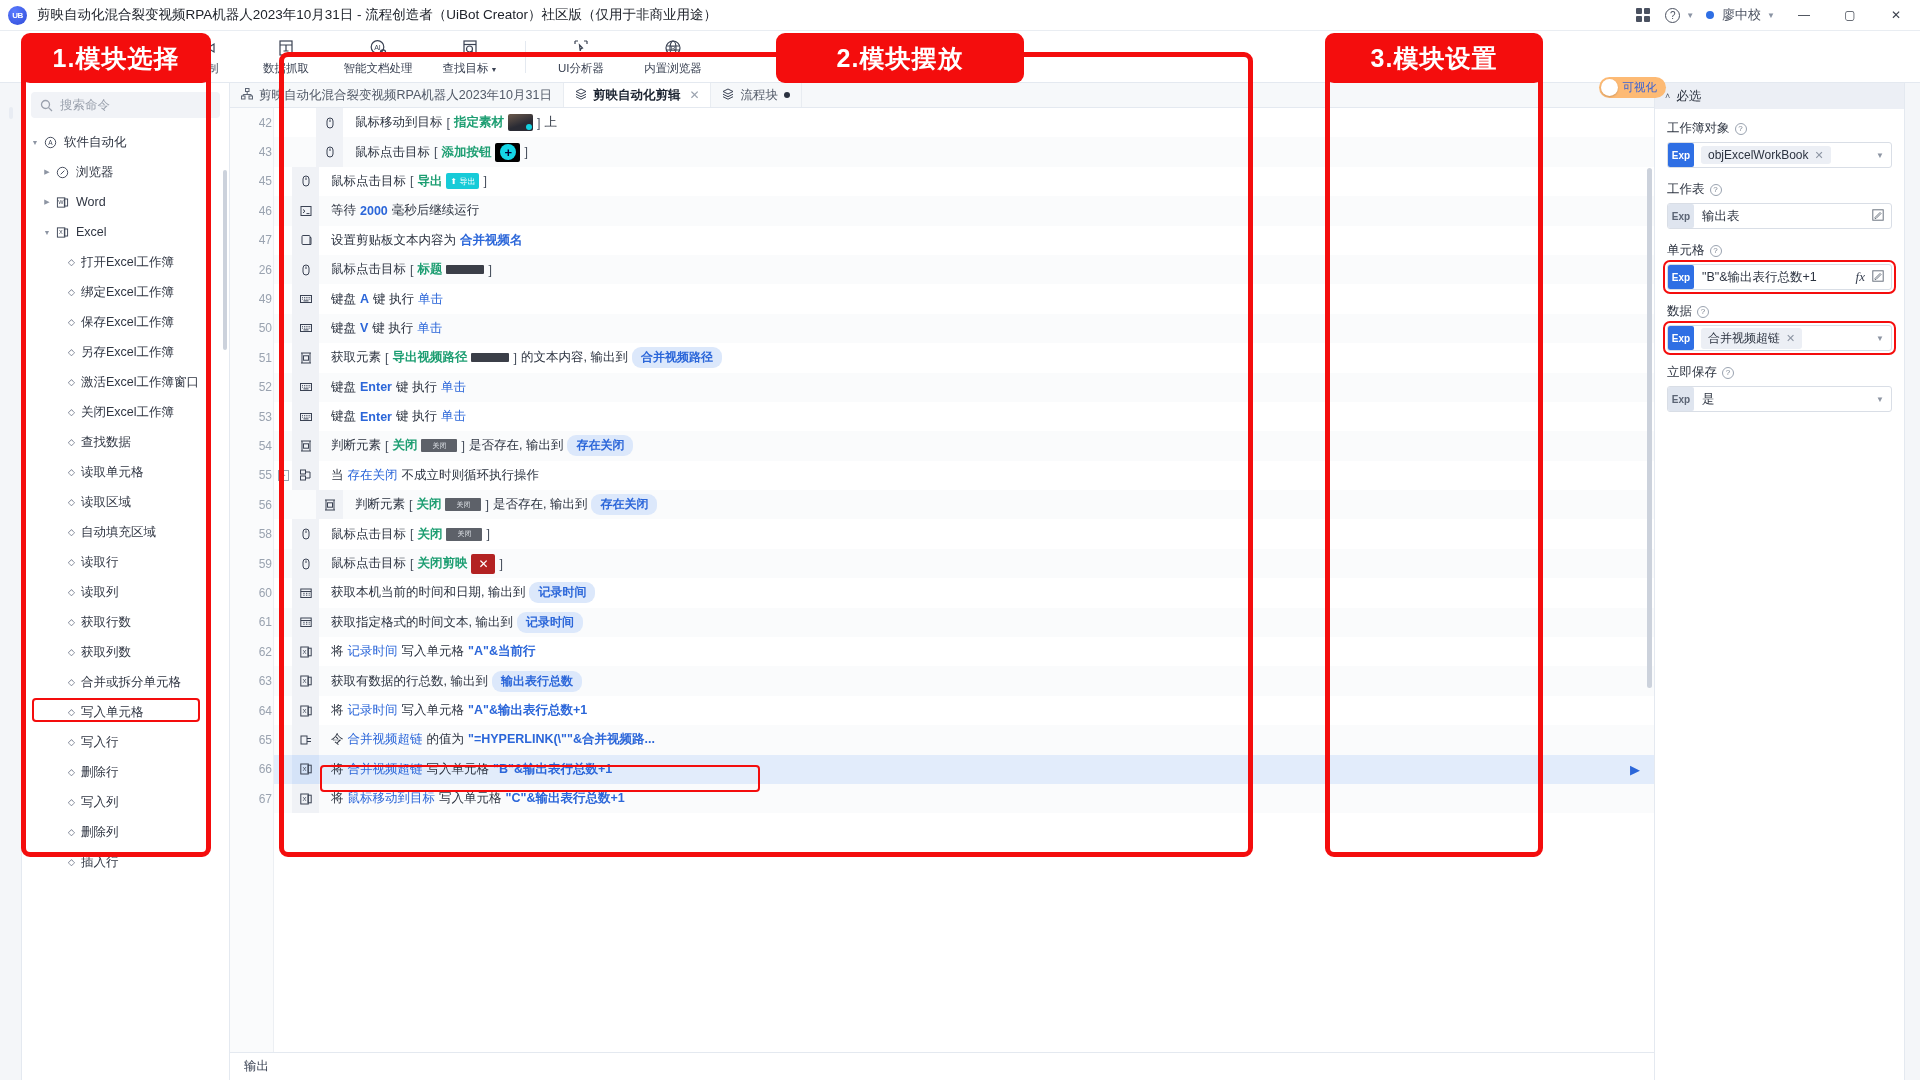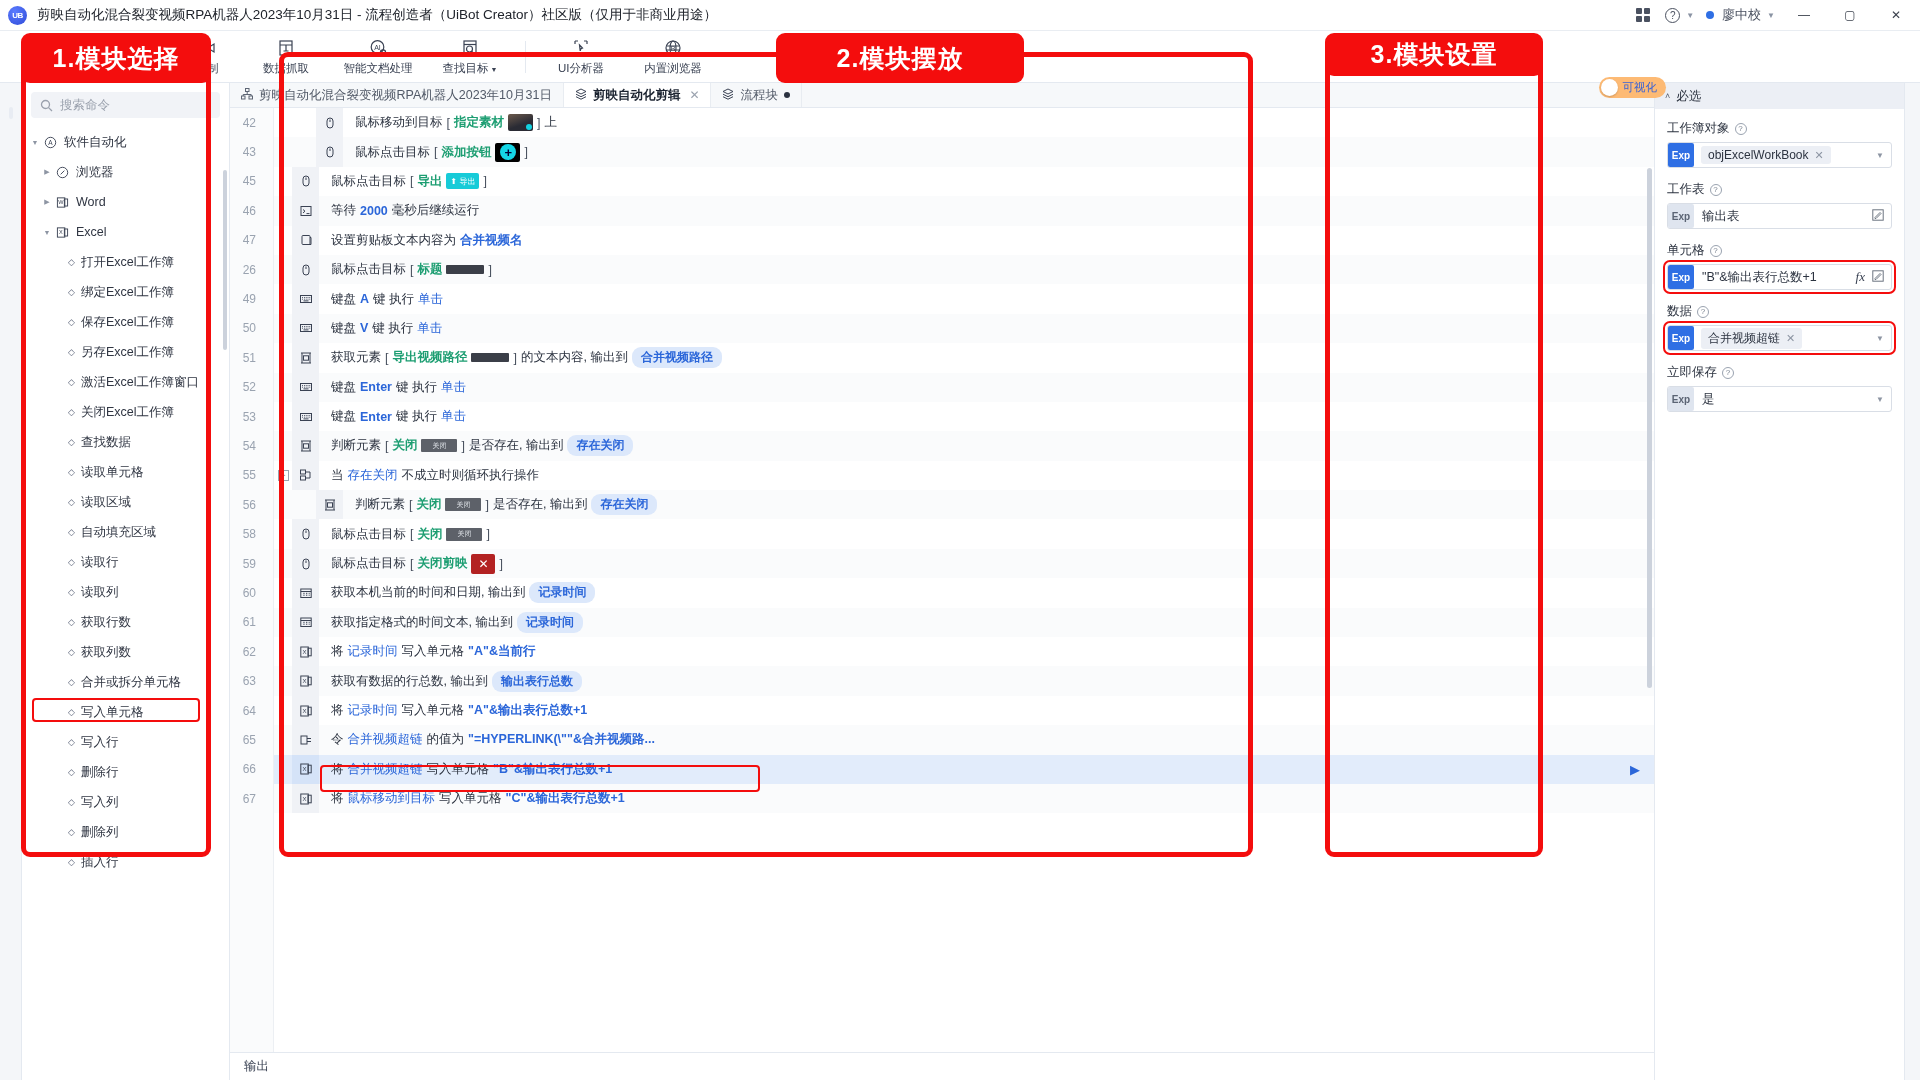--- a/index.html
+++ b/index.html
@@ -95,21 +95,21 @@
   .tab .dot { width:6px;height:6px;border-radius:50%;background:#2b3240;display:inline-block;}
   .tabs-spacer{flex:1 1 auto;}
   .vis-chip { position:absolute; right:254px; top:77px; display:flex; align-items:center; gap:5px;
               background:#fdba74; border-radius:11px; padding:2px 9px 2px 2px; font-size:11.5px; color:#3a63d6; z-index:5;}
   .vis-chip .knob { width:17px;height:17px;border-radius:50%;background:#fff;box-shadow:0 1px 2px rgba(0,0,0,.18);}
 
   .flow { flex:1 1 auto; overflow:hidden; display:flex; min-height:0; background:#fff; position:relative;}
   .gutter { width:44px; flex:0 0 44px; background:#fafbfc; border-right:1px solid #eceff3;}
   .rows { flex:1 1 auto; min-width:0; position:relative;}
   .row { display:flex; align-items:center; height:29.4px; font-size:12.5px; position:relative;}
-  .row .num { width:44px; flex:0 0 44px; text-align:right; padding-right:18px; color:#9aa3b0; font-size:12px;
+  .row .num { width:44px; flex:0 0 44px; text-align:right; padding-right:2px; color:#9aa3b0; font-size:12px;
               position:absolute; left:-44px; }
   .row.alt { background:#fafbfc; }
   .row.sel { background:#e2ecfb; }
   .collapser { width:18px;flex:0 0 18px; display:flex;align-items:center;justify-content:center;}
   .cbox { width:11px;height:11px;border:1px solid #9aa3b0;font-size:9px;line-height:9px;text-align:center;color:#5a6271;background:#fff;}
   .indent { flex:0 0 auto; }
   .cellico { width:27px; flex:0 0 27px; height:29.4px; background:#f0f2f6; display:flex; align-items:center;
              justify-content:center; margin-right:12px;}
   .row.sel .cellico { background:#d5e3f8; }
   .txt { display:flex; align-items:center; gap:4px; white-space:nowrap; }
@@ -997,18 +997,18 @@
     <span>可视化</span>
   </div>
 
   <div class="anno-box" style="left:21px;top:52px;width:190px;height:805px;"></div>
   <div class="anno-label" style="left:21px;top:33px;width:190px;height:50px;">1.模块选择</div>
 
   <div class="anno-box" style="left:279px;top:52px;width:974px;height:805px;"></div>
   <div class="anno-label" style="left:776px;top:33px;width:248px;height:50px;">2.模块摆放</div>
 
   <div class="anno-box" style="left:1325px;top:52px;width:218px;height:805px;"></div>
-  <div class="anno-label" style="left:1325px;top:33px;width:218px;height:43px;">3.模块设置</div>
+  <div class="anno-label" style="left:1325px;top:33px;width:218px;height:50px;">3.模块设置</div>
 
   <div class="sel-outline" style="left:32px;top:698px;width:168px;height:24px;"></div>
   <div class="sel-outline" style="left:320px;top:765px;width:440px;height:27px;"></div>
 
 </div>
 
 </body></html>

